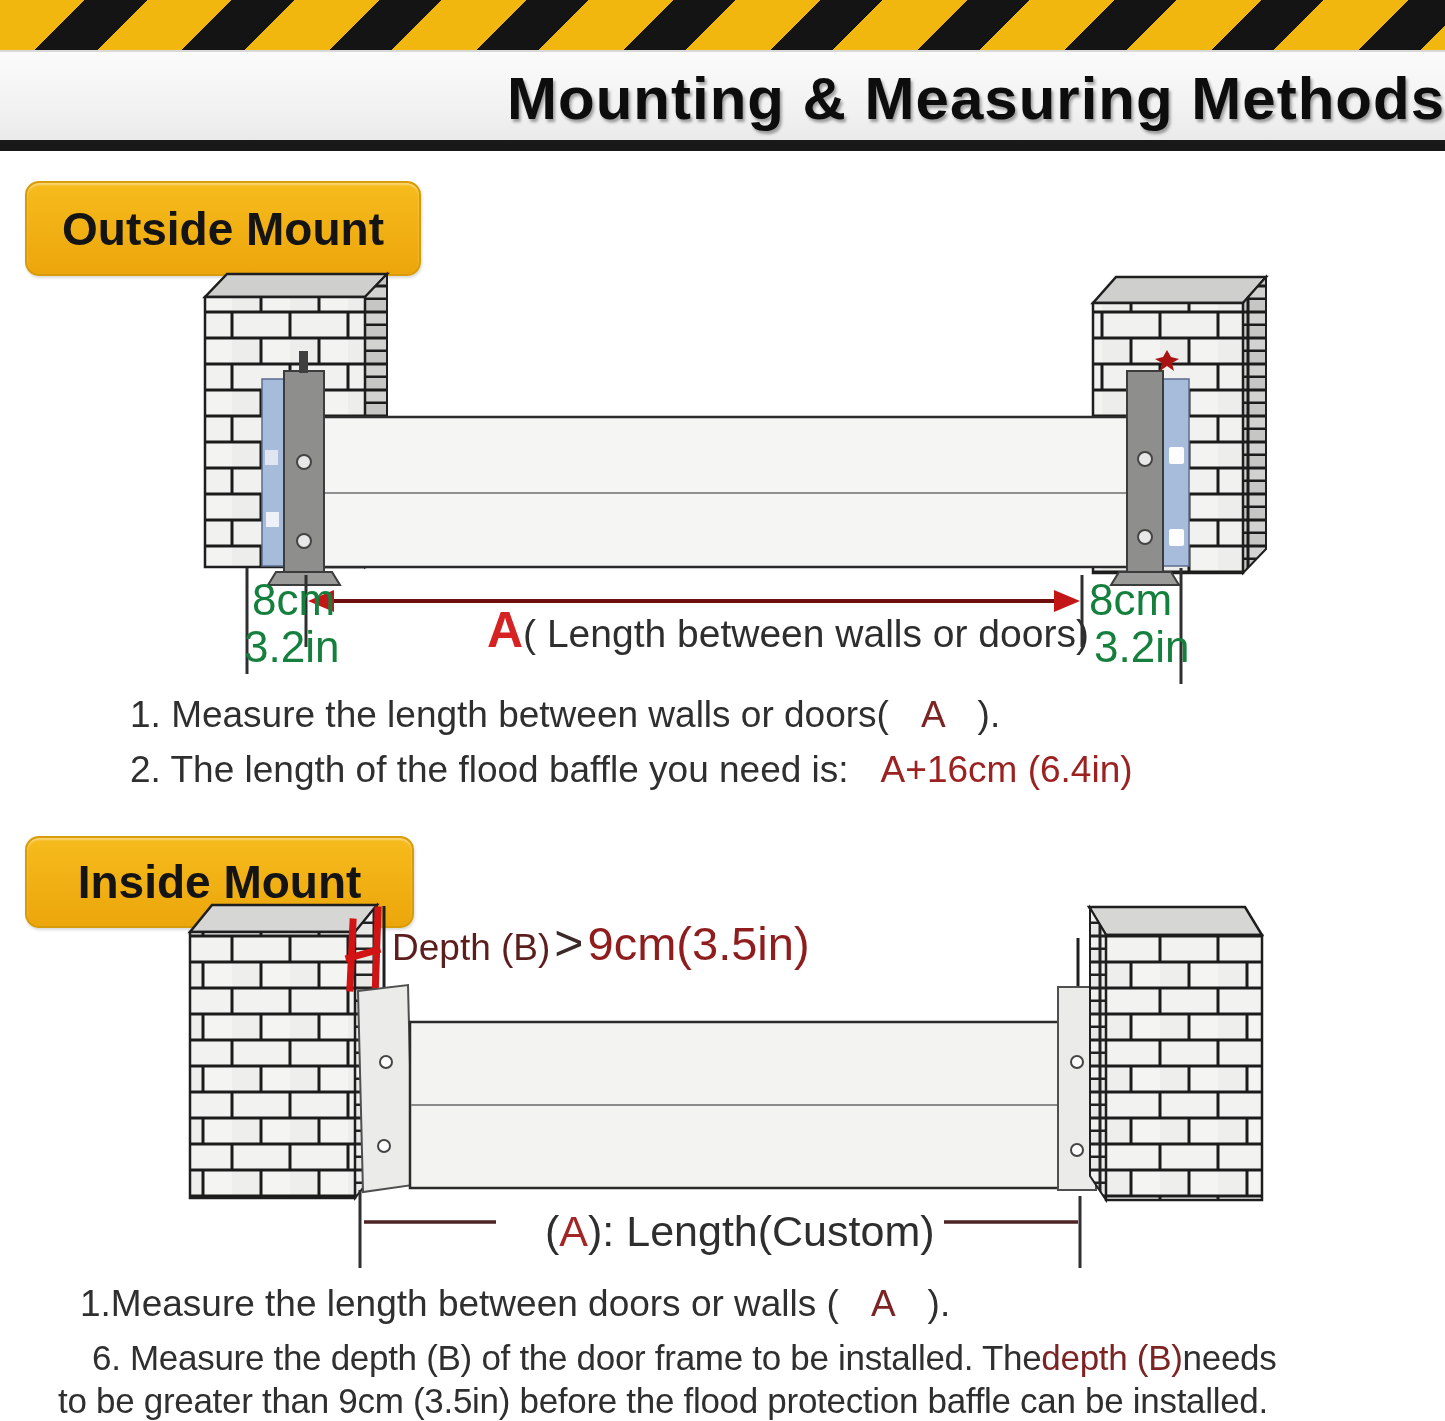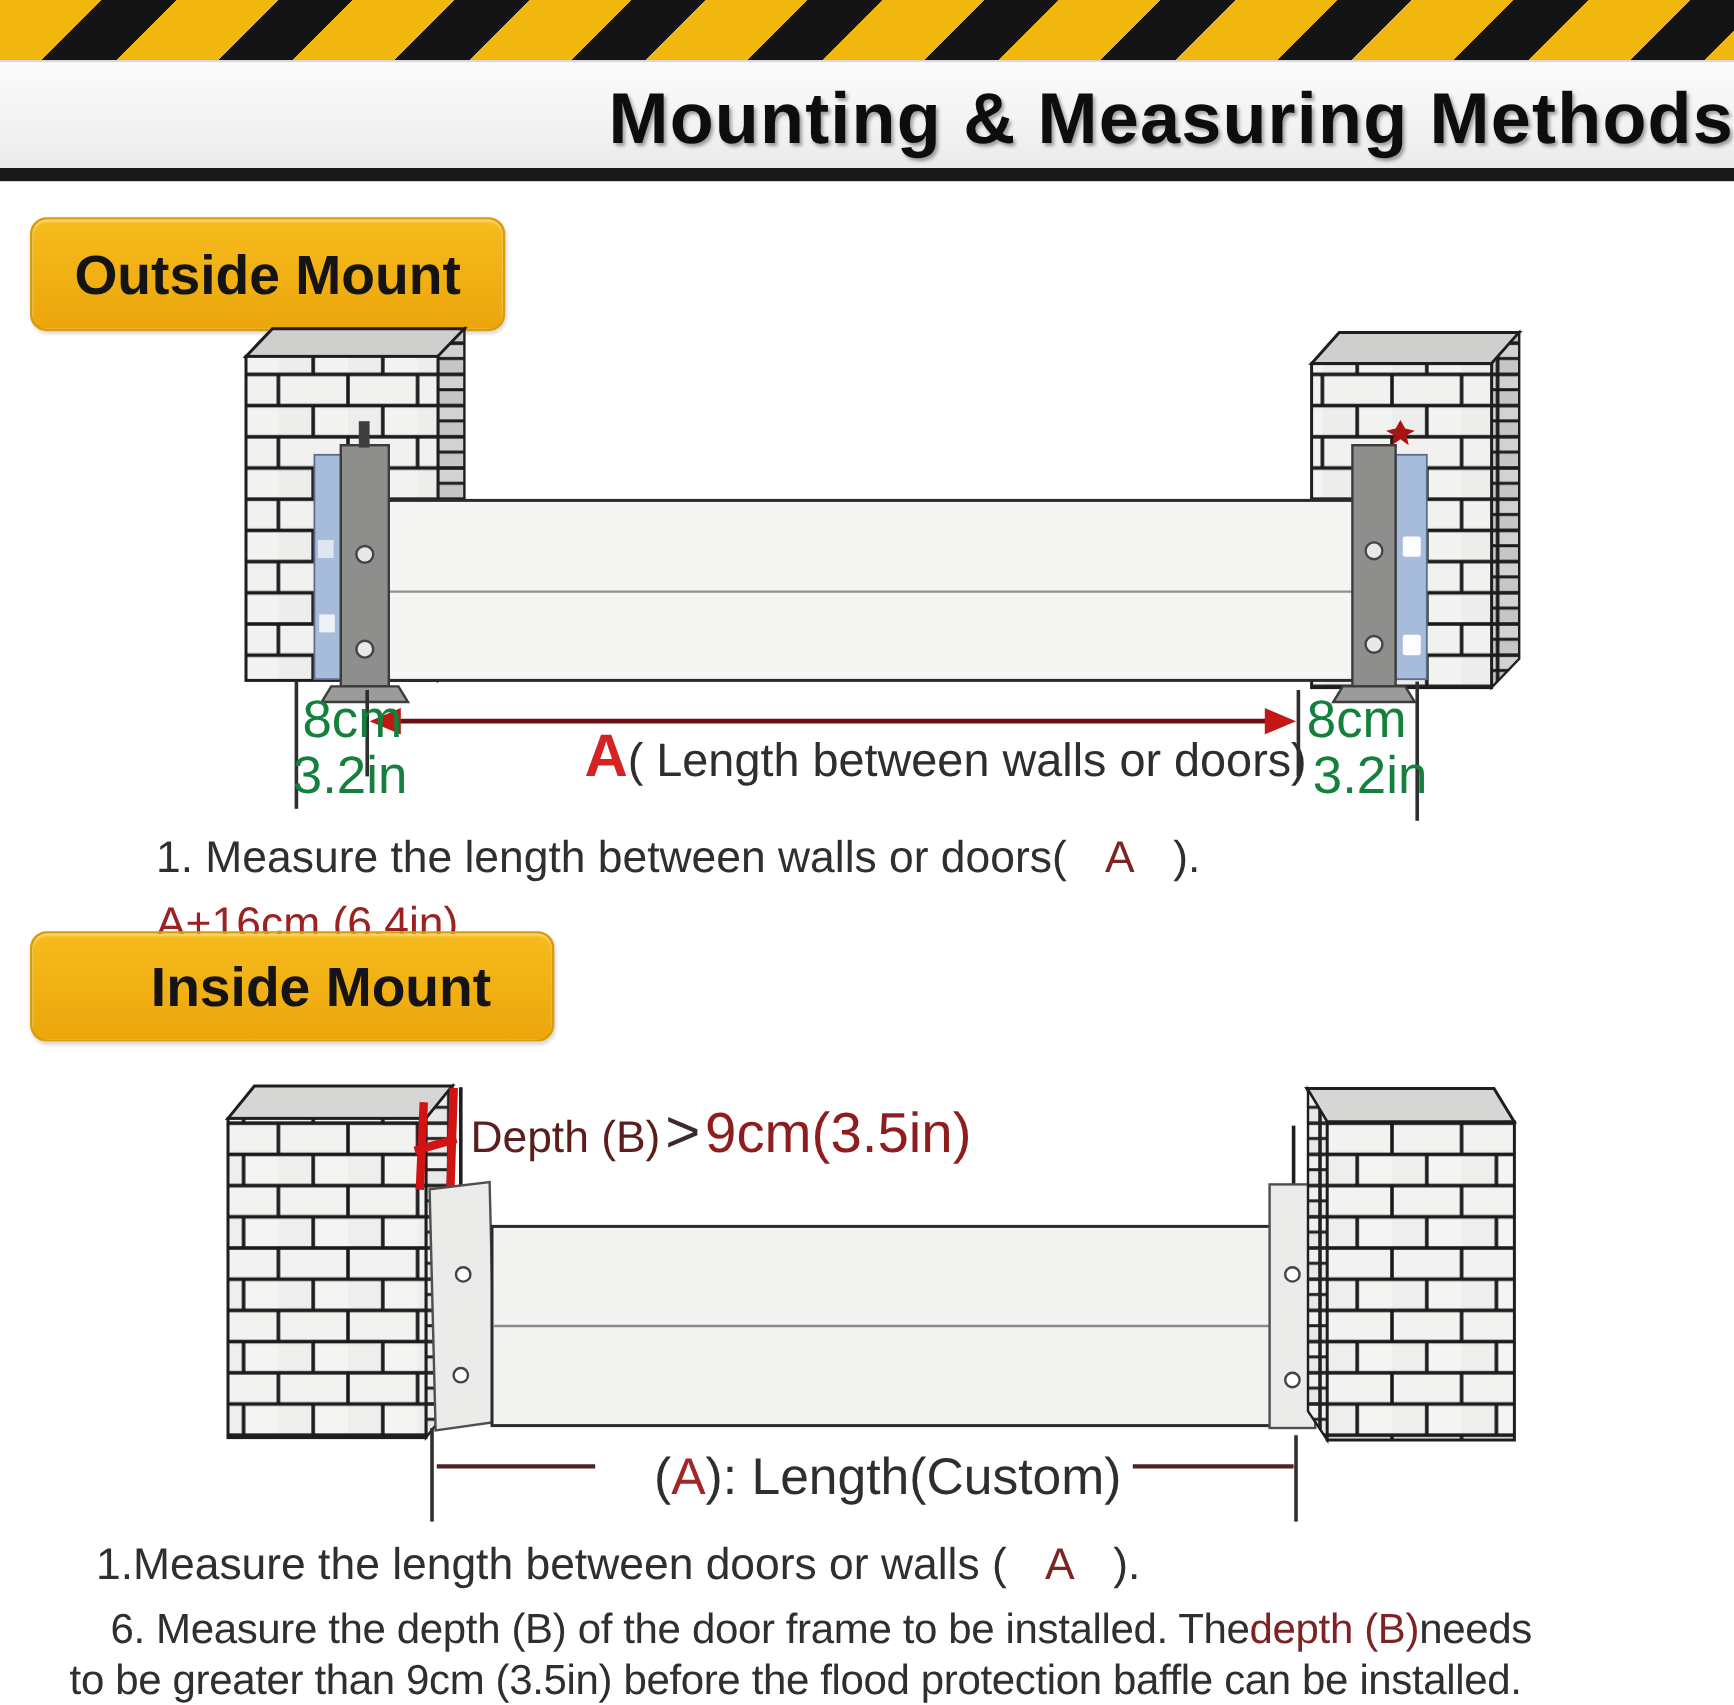--- a/index.html
+++ b/index.html
@@ -19,21 +19,21 @@
     text-shadow:2px 3px 3px rgba(0,0,0,0.35);}
   #titlebar{left:0;top:140px;width:1445px;height:11px;background:#191919;}
 
   
   .pill{background:linear-gradient(180deg,#f6bb1c,#eca60c);
     border:2px solid #d89c08;border-radius:14px;
     display:flex;align-items:center;justify-content:center;
     font-size:46px;font-weight:600;color:#141414;
     box-shadow:inset 0 2px 2px rgba(255,255,255,.4), 1px 2px 3px rgba(0,0,0,.15);}
   #pill-outside{left:25px;top:181px;width:392px;height:91px;}
-  #pill-inside{left:25px;top:776px;width:385px;height:88px;padding-left:48px;}
+  #pill-inside{left:25px;top:836px;width:385px;height:88px;}
 
   
   .dim{font-size:44px;color:#15803d;}
   .row{display:flex;align-items:baseline;}
   .marker-red{color:#d62222;font-weight:bold;}
   .maroon{color:#7c2323;}
   .step{font-size:37px;color:#2f2f2f;gap:32px;}
   .step-b{font-size:35px;letter-spacing:-0.3px;color:#2f2f2f;}
 </style>
 </head>
@@ -123,20 +123,21 @@
     <span class="marker-red" style="font-size:50px">A</span>
       <span style="font-size:39px;color:#2e2e2e">( Length between walls or doors)</span>
   </div>
 
   <div class="abs txt step row" style="left:130px;top:695px">
     <span>1. Measure the length between walls or doors(</span>
       <span class="maroon">A</span>
       <span>).</span>
   </div>
   <div class="abs txt step row" style="left:130px;top:750px">
+    <span>2. The length of the flood baffle you need is: </span>
       <span style="color:#9c2121">A+16cm (6.4in)</span>
   </div>
 
   <div id="pill-inside" class="abs pill">Inside Mount</div>
 
   <svg class="abs" style="left:150px;top:895px" width="1150" height="380" viewBox="150 895 1150 380">
     <defs>
       <pattern id="bricksB" x="0" y="0" width="58" height="52" patternUnits="userSpaceOnUse">
         <rect width="58" height="52" fill="#1b1b1b"></rect>
         <rect x="1.5" y="1.5" width="55" height="23" fill="#f2f2f0"></rect>

